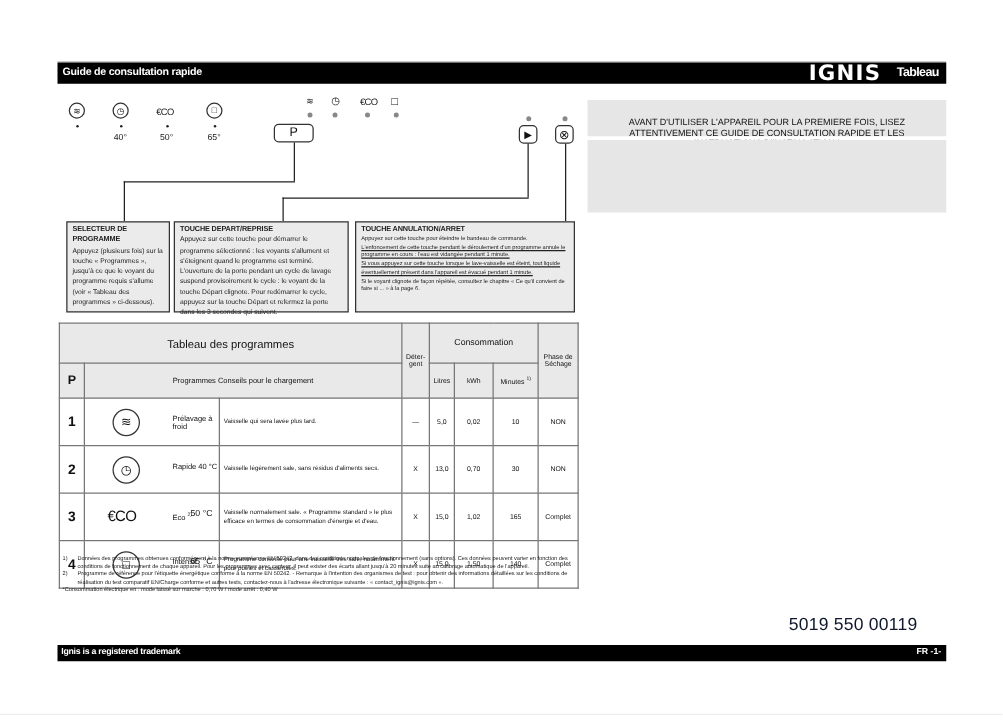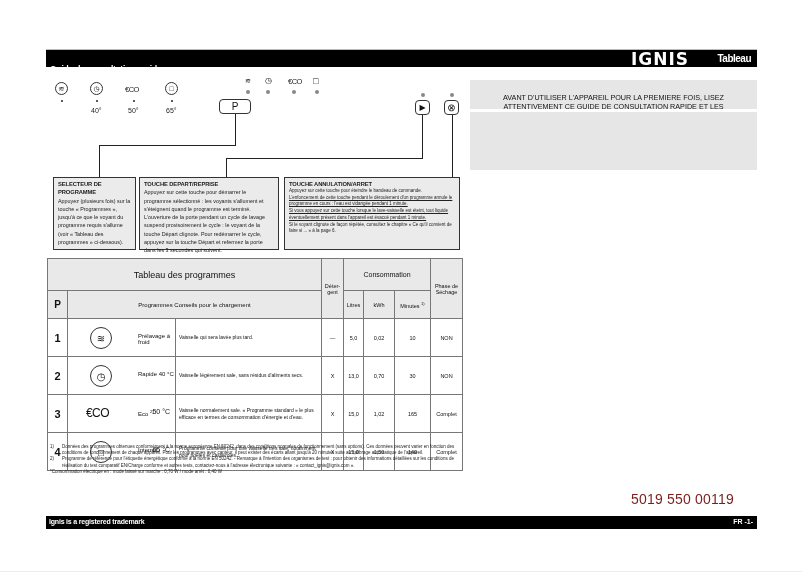--- a/index.html
+++ b/index.html
@@ -1,20 +1,20 @@
 <!DOCTYPE html>
 <html><head>
 <meta charset="utf-8">
 <style>
   * { box-sizing: border-box; margin: 0; padding: 0; }
   body { width: 802px; height: 577px; background: #ffffff; font-family: "Liberation Sans", sans-serif; color: #111; position: relative; overflow: hidden; }
   .abs { position: absolute; }
   .topbar { left: 46px; top: 50px; width: 711px; height: 17px; background: #000; color: #fff; }
-  .topbar .title { position: absolute; left: 4px; top: 14px; font-size: 8.5px; font-weight: bold; letter-spacing: -0.2px; }
-  .topbar .brand { position: absolute; right: 68px; top: -1px; font-size: 17px; font-weight: bold; letter-spacing: 1px; font-family: "DejaVu Sans", sans-serif; }
+  .topbar .title { position: absolute; left: 4px; top: 2px; font-size: 8.5px; font-weight: bold; letter-spacing: -0.2px; }
+  .topbar .brand { position: absolute; right: 52px; top: -1px; font-size: 17px; font-weight: bold; letter-spacing: 1px; font-family: "DejaVu Sans", sans-serif; }
   .topbar .tableau { position: absolute; right: 6px; top: 3px; font-size: 10px; font-weight: bold; letter-spacing: -0.5px; }
   .icon-sm { width: 13px; height: 13px; border: 1.2px solid #333; border-radius: 50%; display: flex; align-items: center; justify-content: center; font-size: 7px; }
   .dot { width: 2px; height: 2px; background: #222; border-radius: 50%; }
   .ldot { width: 4px; height: 4px; background: #888; border-radius: 50%; }
   .deg { font-size: 7px; color: #222; }
   .eco { font-size: 7.5px; letter-spacing: -0.5px; color: #222; }
   .pbtn { left: 219px; top: 99px; width: 32px; height: 15px; border: 1.2px solid #333; border-radius: 4px; font-size: 10px; text-align: center; line-height: 13px; }
   .sqbtn { width: 15px; height: 15px; border: 1.2px solid #333; border-radius: 4px; display: flex; align-items: center; justify-content: center; font-size: 8px; }
   .line { background: #222; }
   .infobox { background: #e6e6e6; font-size: 7.2px; text-align: center; line-height: 8.6px; color: #111; padding: 14px 6px; }
@@ -32,21 +32,21 @@
   .pcell { position: relative; height: 38px; }
   .pcell .picon { position: absolute; left: 22px; top: 8px; width: 22px; height: 22px; border: 1.3px solid #333; border-radius: 50%; display: flex; align-items: center; justify-content: center; font-size: 10px; }
   .pcell .ecoicon { position: absolute; left: 18px; top: 11px; font-size: 12px; letter-spacing: -0.6px; }
   .pcell .pname { position: absolute; left: 70px; top: 14px; font-size: 6px; }
   .pcell .ptemp { position: absolute; right: 5px; top: 13px; font-size: 7px; }
   .desc { font-size: 5px; line-height: 6.3px; padding-left: 3px; width: 146px; }
   .num { text-align: center; font-size: 5.5px; }
   .footnotes { left: 50px; top: 444px; width: 410px; font-size: 4.5px; line-height: 6.2px; color: #222; }
   .footnotes .fn { display: flex; }
   .footnotes .fn .k { width: 12px; flex-shrink: 0; }
-  .refnum { left: 631px; top: 491px; font-size: 14px; letter-spacing: 0.2px; color: #7f1d1d; }
+  .refnum { left: 631px; top: 491px; font-size: 14px; letter-spacing: 0.2px; color: #0f172a; }
   .botbar { left: 46px; top: 516px; width: 711px; height: 13px; background: #000; color: #fff; font-size: 7px; font-weight: bold; }
   .botbar .l { position: absolute; left: 3px; top: 2px; letter-spacing: -0.2px; }
   .botbar .r { position: absolute; right: 4px; top: 2px; }
   .divider-bottom { left: 0; top: 571px; width: 802px; height: 1px; background: #eee; }
   .hr-top { left: 46px; top: 49px; width: 711px; height: 1px; background: #bbb; }
 </style>
 </head>
 <body>
 
 <div class="abs hr-top"></div>

